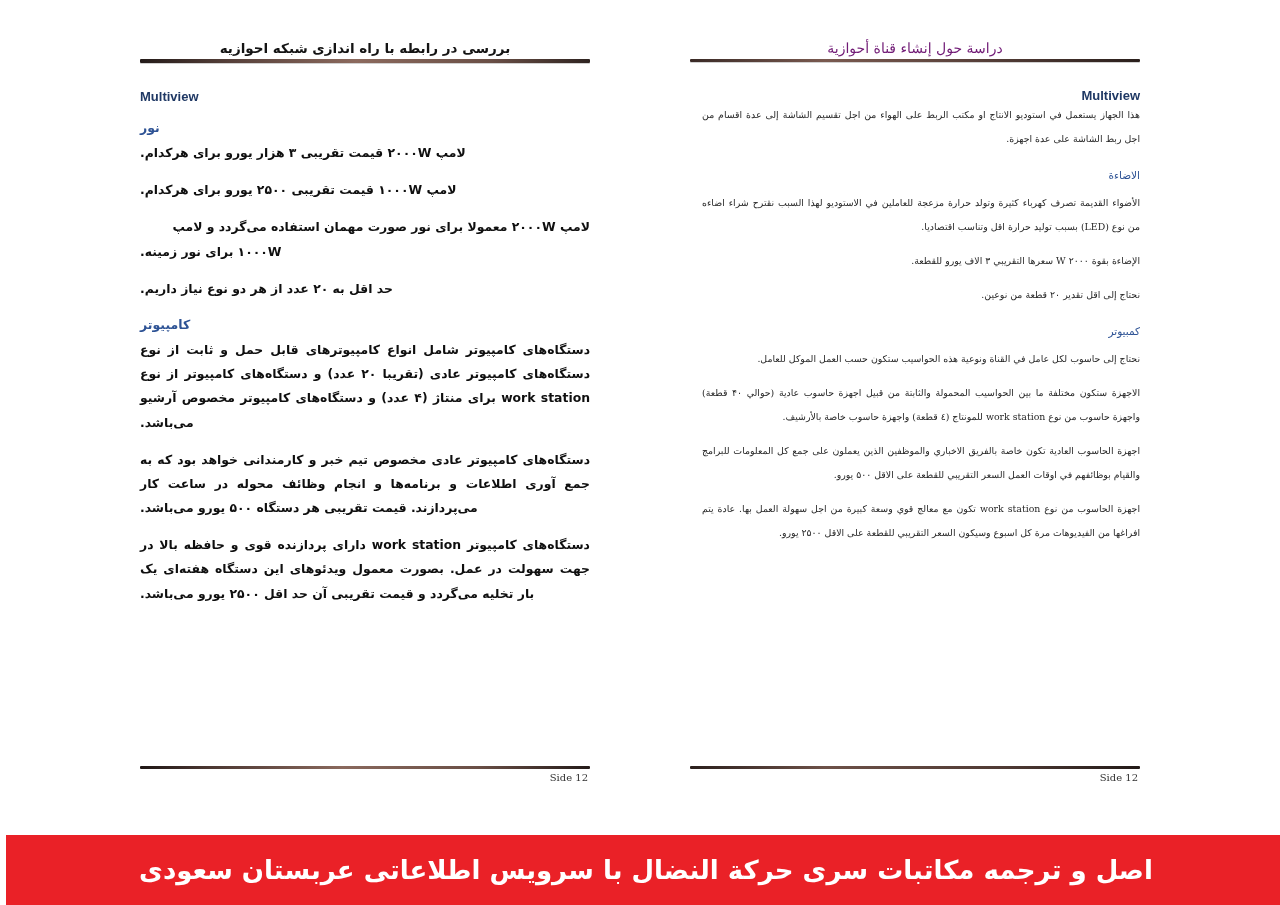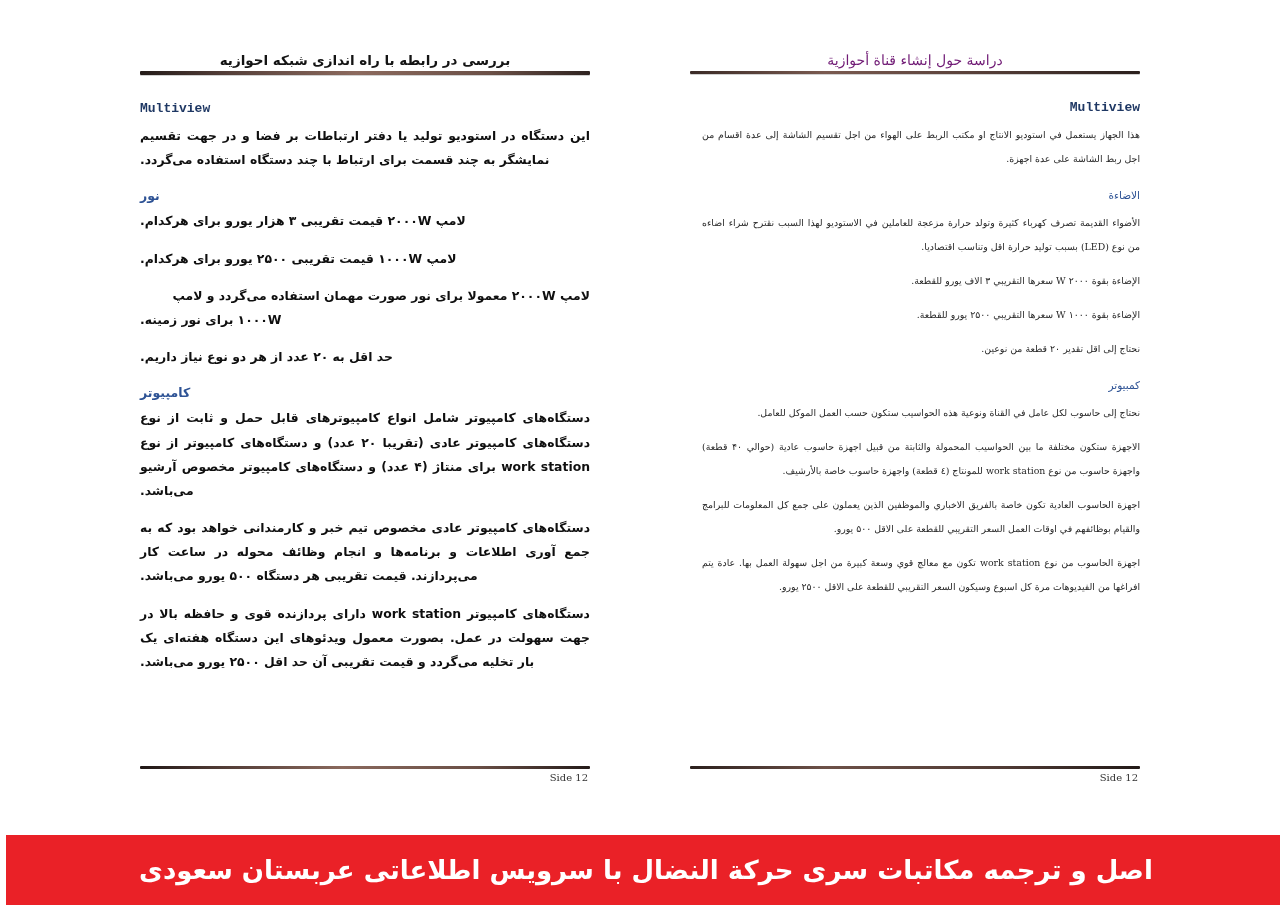--- a/index.html
+++ b/index.html
@@ -24,21 +24,21 @@
     background: #ffffff;
     display: flex;
     flex-direction: row-reverse;
     justify-content: center;
     gap: 100px;
   }
 
   .page {
     width: 450px;
     position: relative;
-    padding-top: 52px;
+    padding-top: 40px;
     box-sizing: border-box;
   }
 
   
   .doc-header {
     text-align: center;
     direction: rtl;
     padding-bottom: 4px;
   }
   .doc-header-fa {
@@ -63,27 +63,27 @@
   }
   .header-rule.thin {
     height: 3px;
     background: linear-gradient(to right, #3a2a26 0%, #7a5a50 30%, #5c433c 60%, #2a1f1c 100%);
   }
 
   
   .doc-body { padding-top: 12px; }
 
   .h-multiview {
-    font-family: Liberation Mono, monospace;
+    font-family: Liberation Sans, sans-serif;
     font-weight: bold;
     font-size: 13px;
     color: #1f3864;
     text-align: left;
     direction: ltr;
-    margin: 10px 0 8px 0;
+    margin: 10px 0 0 0;
   }
   .page-ar .h-multiview { text-align: right; }
 
   .h-section-fa {
     font-family: "DejaVu Sans", sans-serif;
     font-weight: bold;
     font-size: 12.5px;
     color: #2e5395;
     text-align: left;
     direction: rtl;
@@ -182,21 +182,20 @@
 
     <div class="doc-header">
       <div class="doc-header-fa">بررسی در رابطه با راه اندازی شبکه احوازیه</div>
       <div class="header-rule"></div>
     </div>
 
     <div class="doc-body">
 
       <div class="h-multiview">Multiview</div>
 
-      <p class="fa">این دستگاه در استودیو تولید یا دفتر ارتباطات بر فضا و در جهت تقسیم نمایشگر به چند قسمت برای ارتباط با چند دستگاه استفاده می‌گردد.</p>
 
       <div class="h-section-fa">نور</div>
 
       <p class="fa short">لامپ ۲۰۰۰W قیمت تقریبی ۳ هزار یورو برای هرکدام.</p>
       <p class="fa short">لامپ ۱۰۰۰W قیمت تقریبی ۲۵۰۰ یورو برای هرکدام.</p>
       <p class="fa short">لامپ ۲۰۰۰W معمولا برای نور صورت مهمان استفاده می‌گردد و لامپ ۱۰۰۰W برای نور زمینه.</p>
       <p class="fa short">حد اقل به ۲۰ عدد از هر دو نوع نیاز داریم.</p>
 
       <div class="h-section-fa">کامپیوتر</div>
 
@@ -223,21 +222,20 @@
     <div class="doc-body">
 
       <div class="h-multiview">Multiview</div>
 
       <p class="ar">هذا الجهاز يستعمل في استوديو الانتاج او مكتب الربط على الهواء من اجل تقسيم الشاشة إلى عدة اقسام من اجل ربط الشاشة على عدة اجهزة.</p>
 
       <div class="h-section-ar">الاضاءة</div>
 
       <p class="ar">الأضواء القديمة تصرف كهرباء كثيرة وتولد حرارة مزعجة للعاملين في الاستوديو لهذا السبب نقترح شراء اضاءه من نوع (LED) بسبب تولید حرارة اقل وتناسب اقتصادیا.</p>
       <p class="ar short">الإضاءة بقوة W ۲۰۰۰ سعرها التقريبي ۳ الاف يورو للقطعة.</p>
-      <p class="ar short">الإضاءة بقوة W ۱۰۰۰ سعرها التقريبي ۲۵۰۰ يورو للقطعة.</p>
       <p class="ar short">نحتاج إلى اقل تقدير ۲۰ قطعة من نوعين.</p>
 
       <div class="h-section-ar">كمبيوتر</div>
 
       <p class="ar short">نحتاج إلى حاسوب لكل عامل في القناة ونوعية هذه الحواسيب ستكون حسب العمل الموكل للعامل.</p>
       <p class="ar">الاجهزة ستكون مختلفة ما بين الحواسيب المحمولة والثابتة من قبيل اجهزة حاسوب عادية (حوالي ۴۰ قطعة) واجهزة حاسوب من نوع work station للمونتاج (٤ قطعة) واجهزة حاسوب خاصة بالأرشيف.</p>
       <p class="ar">اجهزة الحاسوب العادية تكون خاصة بالفريق الاخباري والموظفين الذين يعملون على جمع كل المعلومات للبرامج والقيام بوظائفهم في اوقات العمل السعر التقريبي للقطعة على الاقل ۵۰۰ يورو.</p>
       <p class="ar">اجهزة الحاسوب من نوع work station تكون مع معالج قوي وسعة كبيرة من اجل سهولة العمل بها. عادة يتم افراغها من الفيديوهات مرة كل اسبوع وسيكون السعر التقريبي للقطعة على الاقل ۲۵۰۰ يورو.</p>
 
     </div>

